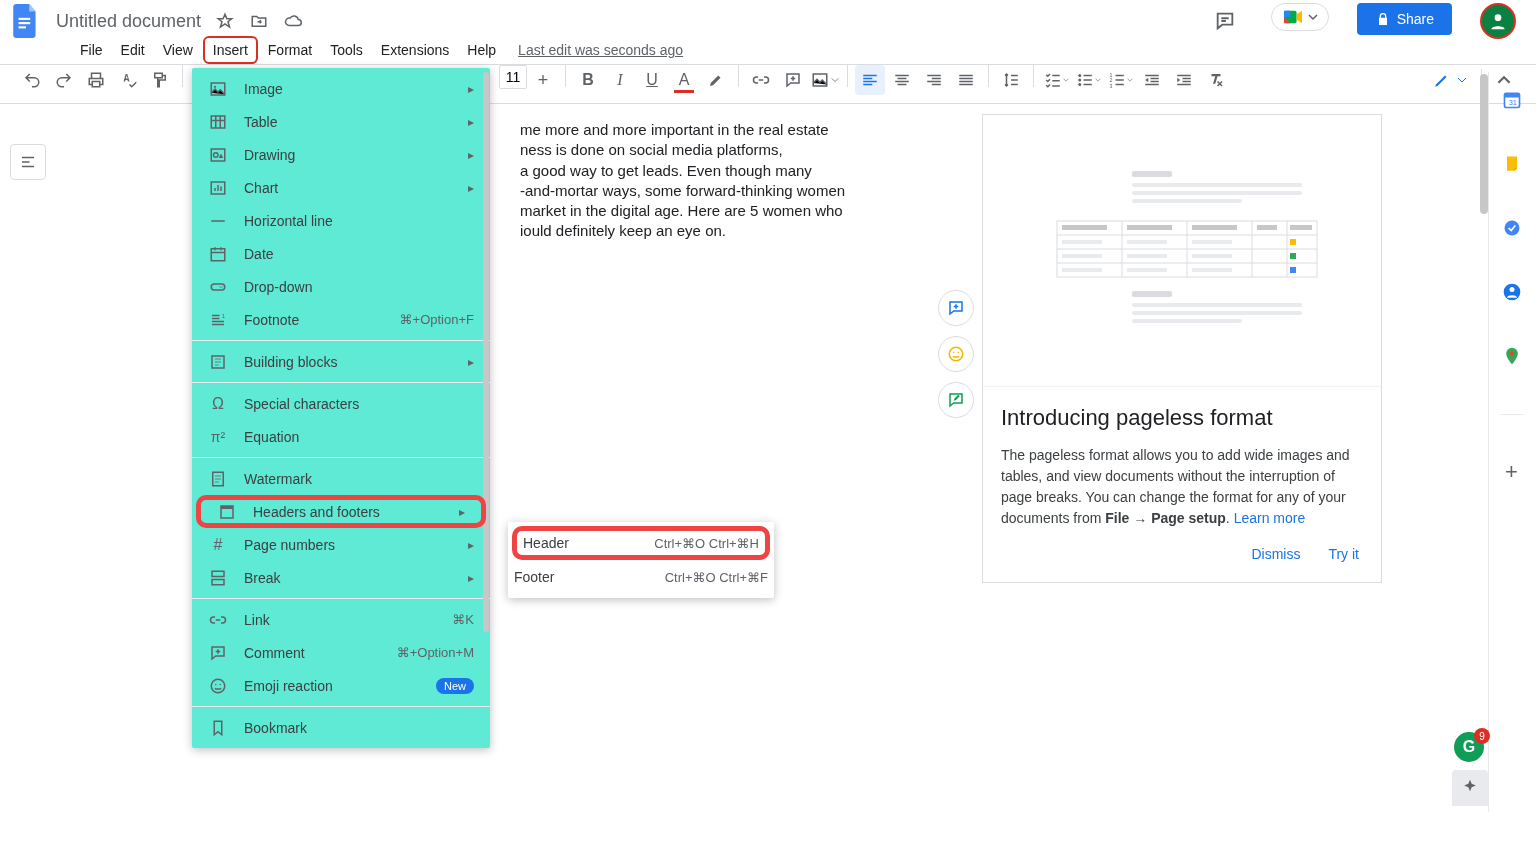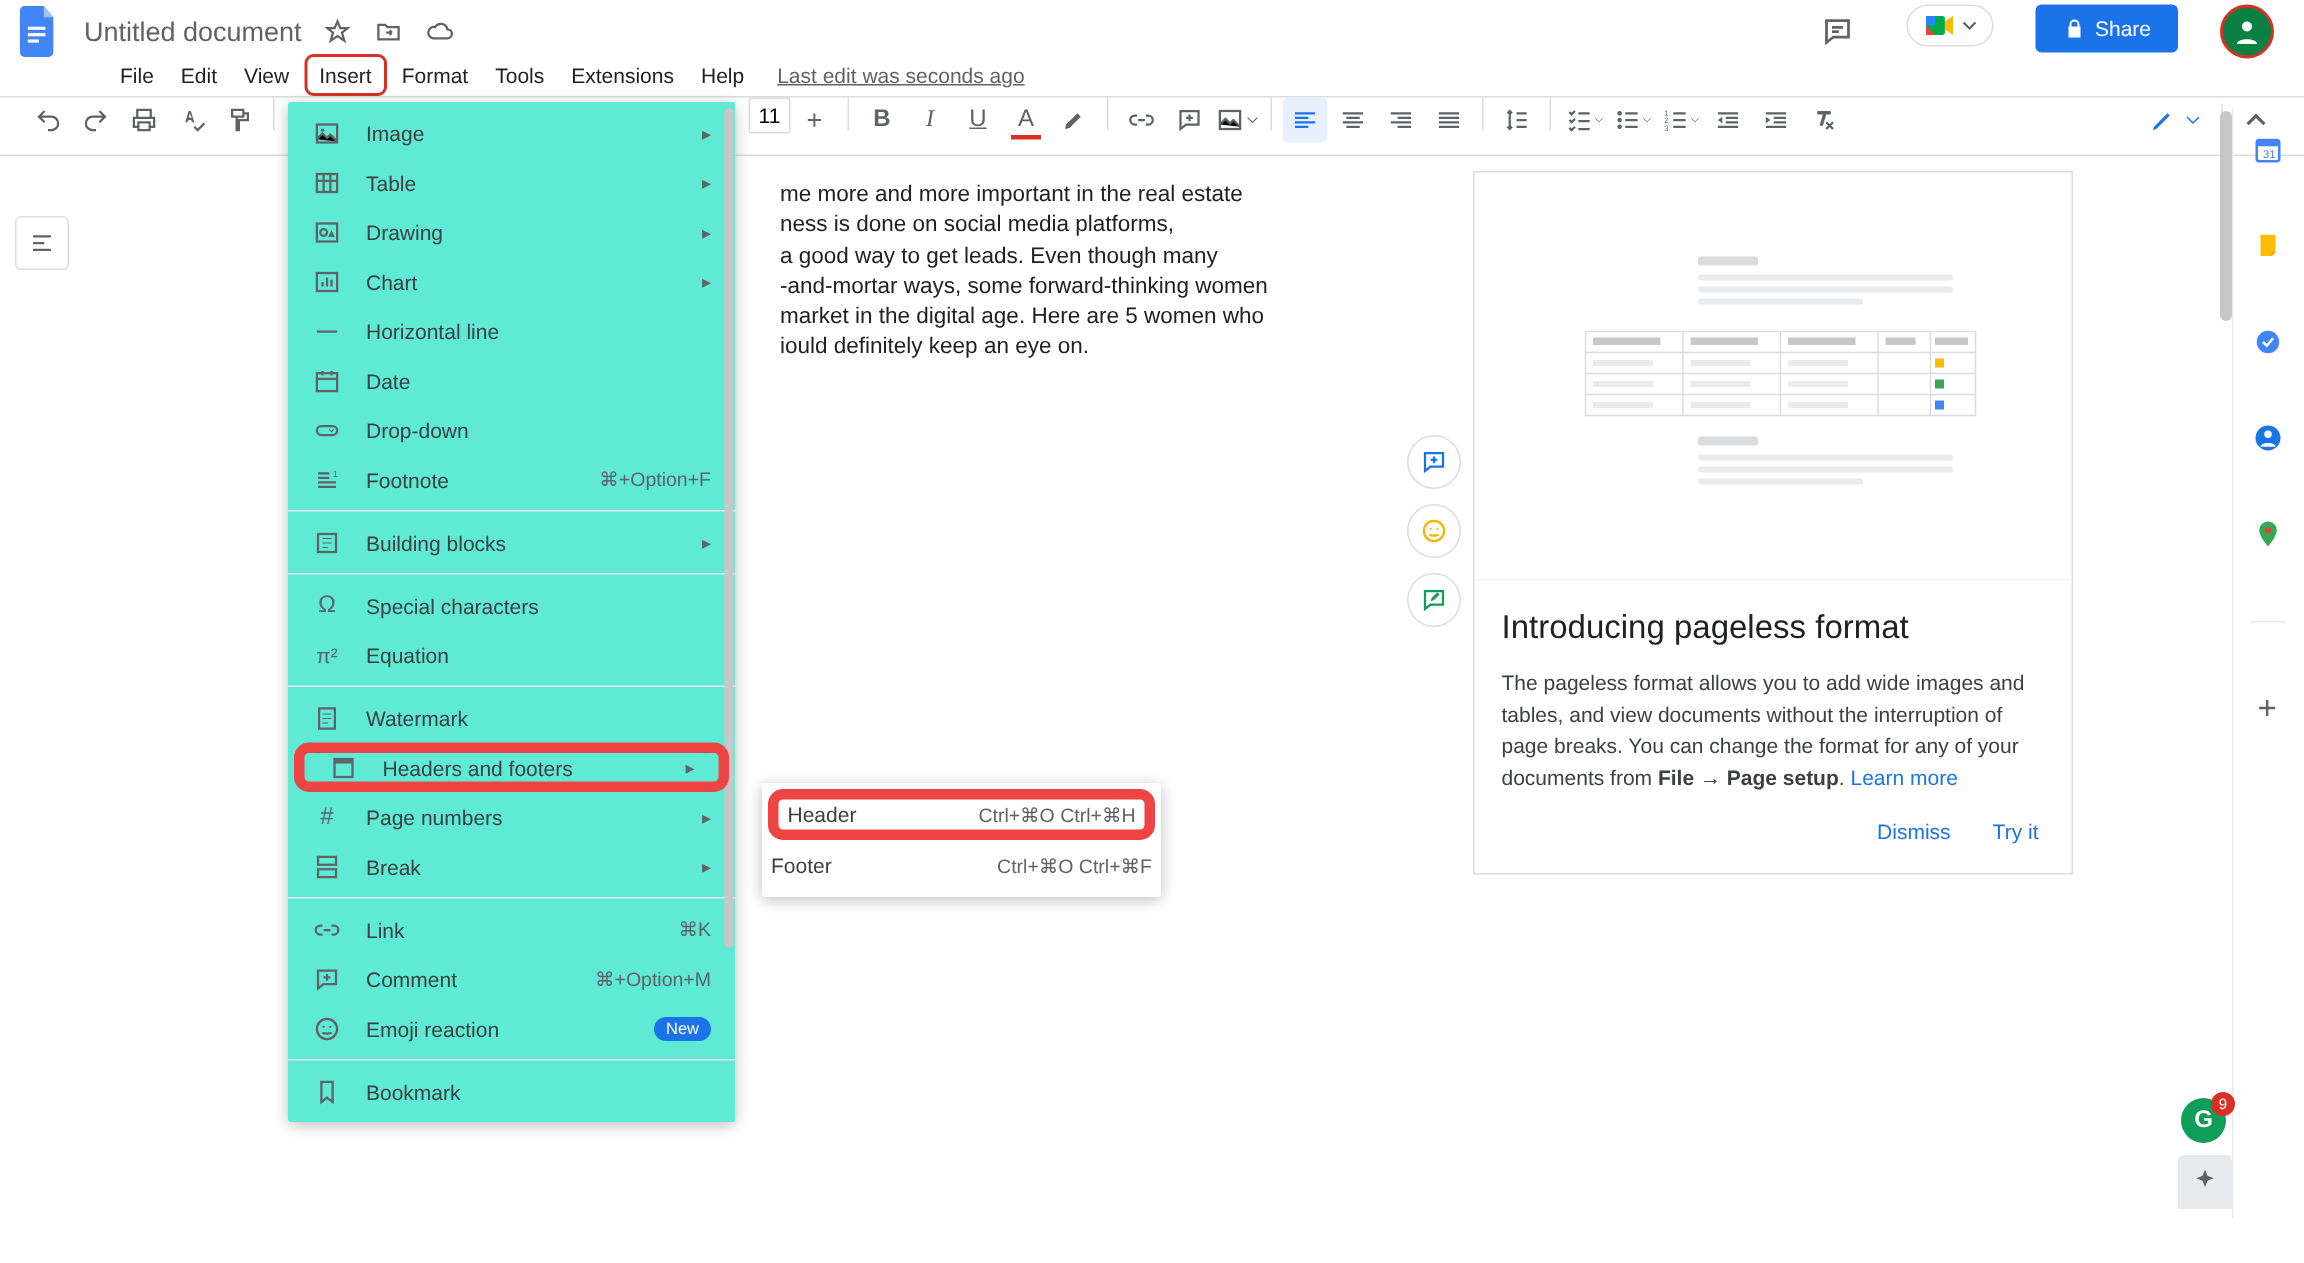--- a/index.html
+++ b/index.html
@@ -42,21 +42,21 @@
 
 #insert-dropdown{position:absolute;left:192px;top:68px;width:298px;background:#5eead4;box-shadow:0 2px 10px rgba(0,0,0,.25);border-radius:2px;padding:4px 0;z-index:50;font-size:14px}
 .dd-row{display:flex;align-items:center;height:33px;padding:0 16px;color:#3c4043}
 .dd-row .icon{width:20px;margin-right:16px;display:flex;align-items:center;justify-content:center;color:#5f6368}
 .dd-row .lbl{flex:1}
 .dd-row .sc{color:#5f6368;font-size:13px}
 .dd-row .sub{color:#5f6368;font-size:12px}
 .dd-sep{height:1px;background:#e8eaed;margin:4px 0}
 .new-badge{background:#1a73e8;color:#fff;font-size:11px;padding:2px 8px;border-radius:10px;font-weight:500}
 #hf-row{position:relative}
-.row-highlight{border:7px solid #ef4444;border-radius:10px;margin:0 4px}
+.row-highlight{border:5px solid #ef4444;border-radius:10px;margin:0 4px}
 #dd-scrollbar{position:absolute;right:1px;top:4px;width:6px;height:560px;background:#c7c7c7;border-radius:3px}
 
 
 #hf-submenu{position:absolute;left:508px;top:522px;width:266px;background:#fff;box-shadow:0 2px 10px rgba(0,0,0,.25);border-radius:2px;padding:4px 0;z-index:60;font-size:14px}
 .sub-row{display:flex;align-items:center;height:34px;padding:0 6px}
 .sub-row .lbl{flex:1}
 .sub-row .sc{color:#5f6368;font-size:13px}
 
 
 #doc-area{position:absolute;left:520px;top:120px;width:440px;font-size:15px;line-height:1.35;color:#202124}

